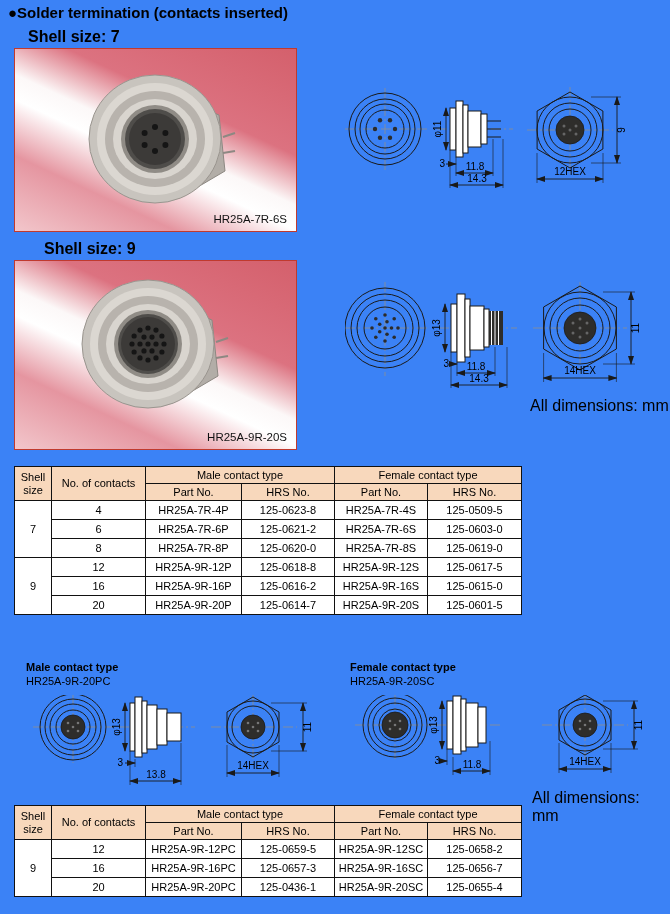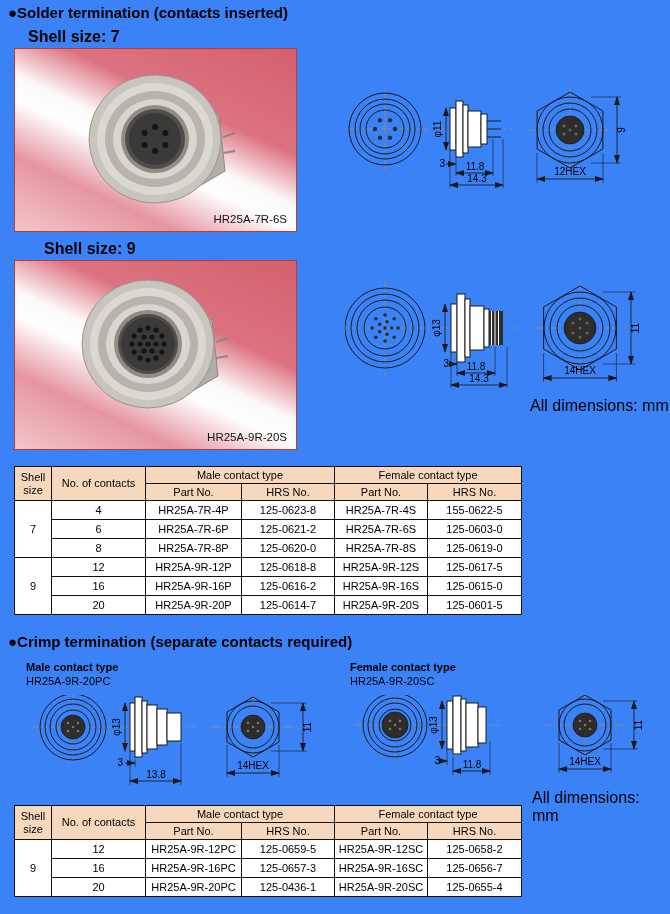--- a/index.html
+++ b/index.html
@@ -267,21 +267,21 @@
         <th>HRS No.</th>
       </tr>
     </thead>
     <tbody>
       <tr>
         <td rowspan="3">7</td>
         <td>4</td>
         <td>HR25A-7R-4P</td>
         <td>125-0623-8</td>
         <td>HR25A-7R-4S</td>
-        <td>155-0622-5</td>
+        <td>125-0509-5</td>
       </tr>
       <tr>
         <td>6</td>
         <td>HR25A-7R-6P</td>
         <td>125-0621-2</td>
         <td>HR25A-7R-6S</td>
         <td>125-0603-0</td>
       </tr>
       <tr>
         <td>8</td>
@@ -308,21 +308,20 @@
       <tr>
         <td>20</td>
         <td>HR25A-9R-20P</td>
         <td>125-0614-7</td>
         <td>HR25A-9R-20S</td>
         <td>125-0601-5</td>
       </tr>
     </tbody>
   </table>
 
-  <div class="abs title" style="left:8px;top:633px;">●Crimp termination (separate contacts required)</div>
 
   <div class="abs typelabel" style="left:26px;top:661px;">Male contact type</div>
   <div class="abs partlabel" style="left:26px;top:675px;">HR25A-9R-20PC</div>
   <div class="abs typelabel" style="left:350px;top:661px;">Female contact type</div>
   <div class="abs partlabel" style="left:350px;top:675px;">HR25A-9R-20SC</div>
 
   <svg class="abs draw" style="left:15px;top:695px;" width="320" height="105" viewBox="0 0 320 105">
     <line class="cl" x1="18" y1="32" x2="98" y2="32"></line>
     <line class="cl" x1="58" y1="0" x2="58" y2="68"></line>
     <circle class="ln" cx="58" cy="32" r="33"></circle>

